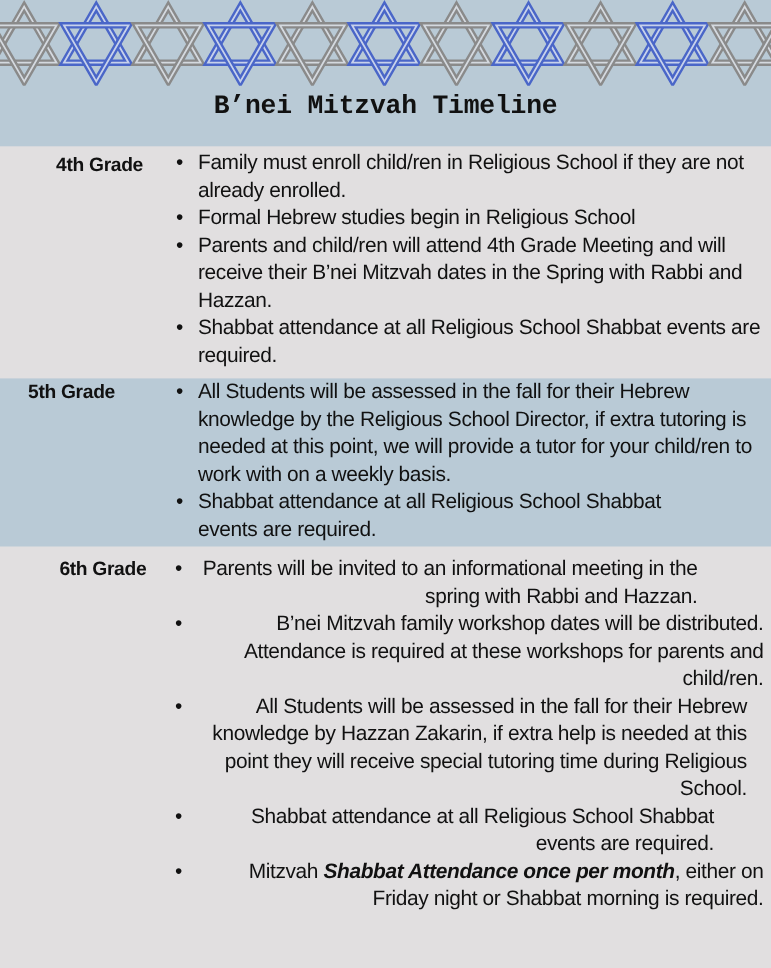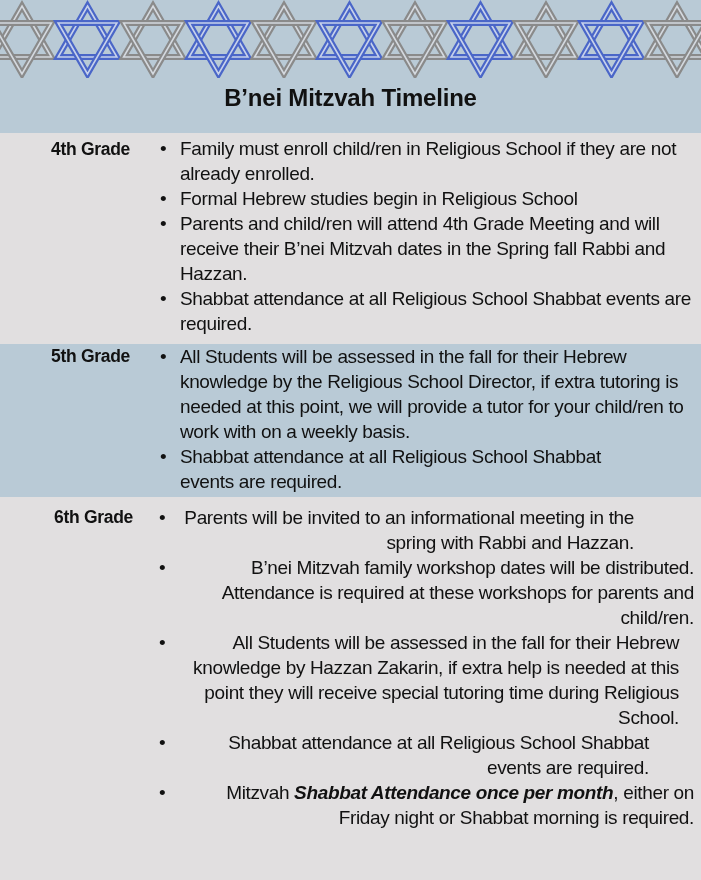--- a/index.html
+++ b/index.html
@@ -5,20 +5,21 @@
   html, body { margin: 0; padding: 0; }
   body {
     width: 701px; height: 880px; overflow: hidden;
     background: #e1dfe0;
     font-family: "Liberation Sans", sans-serif;
     color: #111;
   }
   .header {
     position: absolute; left: 0; top: 0; width: 701px; height: 150px;
     background: #b9cad6;
+    font-family: Liberation Mono, monospace;
   }
   .stars { position: absolute; left: 0; top: 0; width: 701px; height: 78px; }
   .title {
     position: absolute; left: 0; top: 84px; width: 701px; text-align: center;
     font-size: 24px; font-weight: bold; letter-spacing: -0.2px;
   }
   .row { position: absolute; left: 0; width: 701px; }
   .row.gray { background: #e1dfe0; }
   .row.blue { background: #b9cad6; }
   .grade {
@@ -108,27 +109,27 @@
       </g>
     </svg>
   <div class="title">B’nei Mitzvah Timeline</div>
 </div>
 
 <div class="row gray" style="top:133px;height:211px;padding-left:40px;">
   <div class="grade" style="left:0;top:6px;">4th Grade</div>
   <ul style="left:179px;top:2px;width:522px;">
     <li>Family must enroll child/ren in Religious School if they are not already enrolled.</li>
     <li>Formal Hebrew studies begin in Religious School</li>
-    <li style="width:500px;">Parents and child/ren will attend 4th Grade Meeting and will receive their B’nei Mitzvah dates in the Spring fall Rabbi and Hazzan.</li>
+    <li style="width:500px;">Parents and child/ren will attend 4th Grade Meeting and will receive their B’nei Mitzvah dates in the Spring with Rabbi and Hazzan.</li>
     <li>Shabbat attendance at all Religious School Shabbat events are required.</li>
   </ul>
 </div>
 
 <div class="row blue" style="top:344px;height:153px;">
-  <div class="grade" style="left:0;top:2px;">5th Grade</div>
+  <div class="grade" style="left:0;top:2px;text-align:center;">5th Grade</div>
   <ul style="left:179px;top:-1px;width:520px;">
     <li>All Students will be assessed in the fall for their Hebrew knowledge by the Religious School Director, if extra tutoring is needed at this point, we will provide a tutor for your child/ren to work with on a weekly basis.</li>
     <li style="width:470px;">Shabbat attendance at all Religious School Shabbat events are required.</li>
   </ul>
 </div>
 
 <div class="row gray" style="top:497px;height:419px;">
   <div class="grade" style="left:3px;top:10px;">6th Grade</div>
   <ul style="left:178px;top:7px;width:515px;text-align:right;">
     <li style="width:455px;">Parents will be invited to an informational meeting in the spring with Rabbi and Hazzan.</li>

